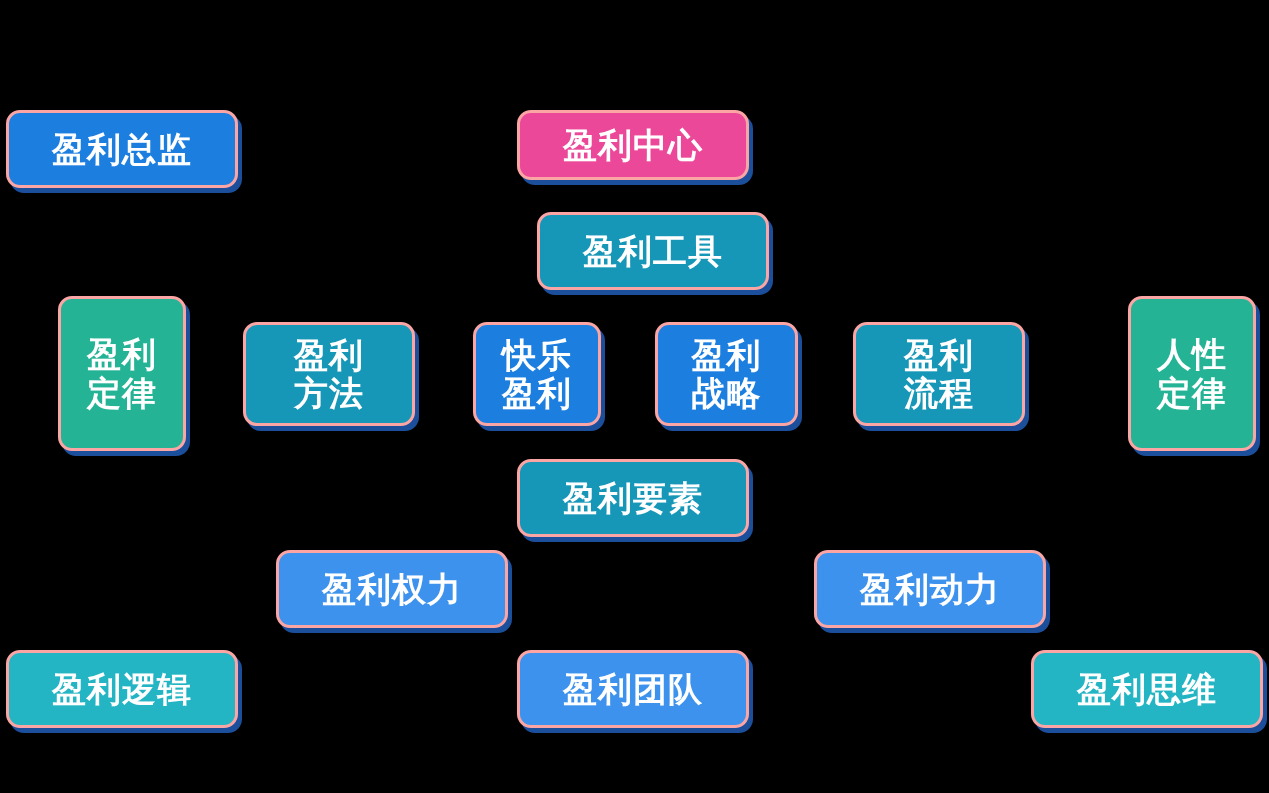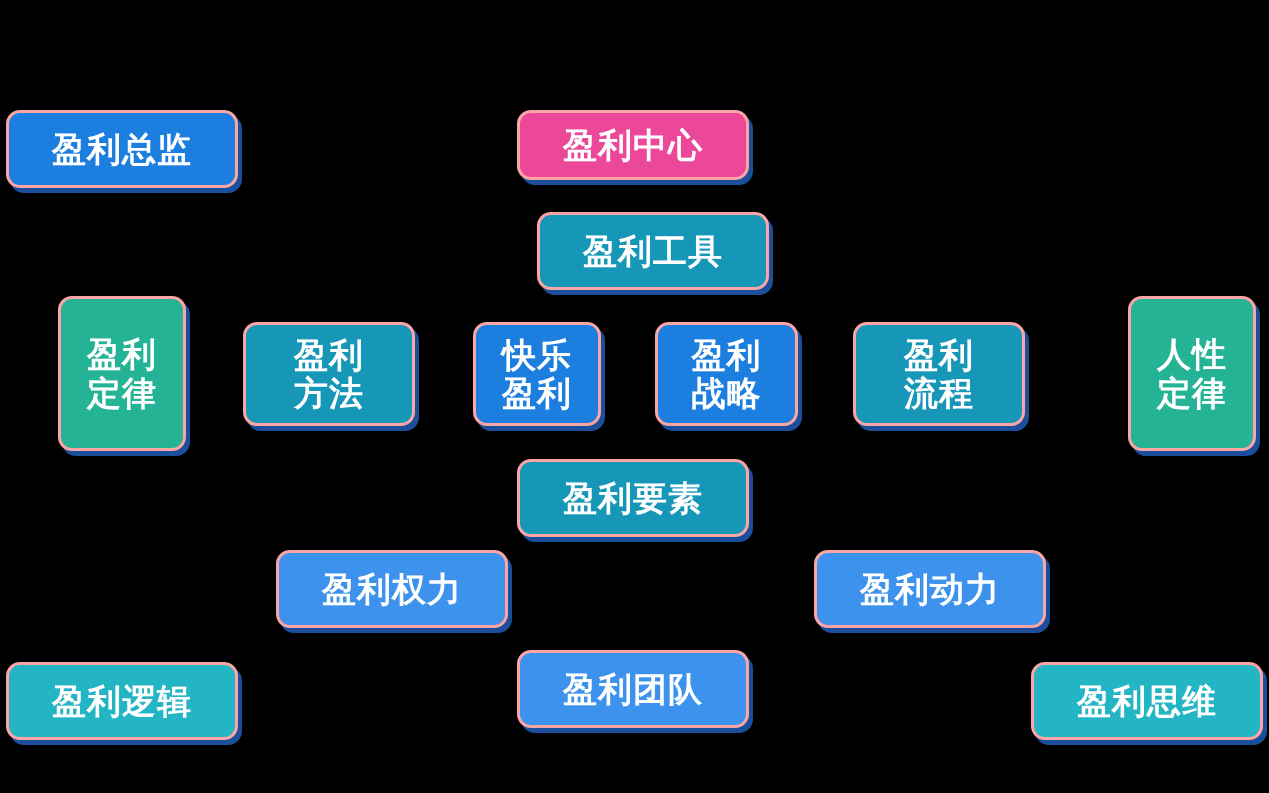--- a/index.html
+++ b/index.html
@@ -32,21 +32,21 @@
     border-radius: 14px;
     box-shadow: 4px 5px 0 0 #1b4f9c;
     line-height: 1.12;
     white-space: pre-line;
     user-select: none;
   }
   
   .c-blue        { background: #1c7fe0; }
   .c-lightblue   { background: #3c92ec; }
   .c-teal        { background: #1797b8; }
-  .c-cyan        { background: #23b5c4; margin-top: 12px; }
+  .c-cyan        { background: #23b5c4; }
   .c-green       { background: #25b396; }
 
   
   .fs-lg  { font-size: 34px; }
   .fs-md  { font-size: 34px; }
 </style>
 </head>
 <body>
 
 <div id="canvas">

